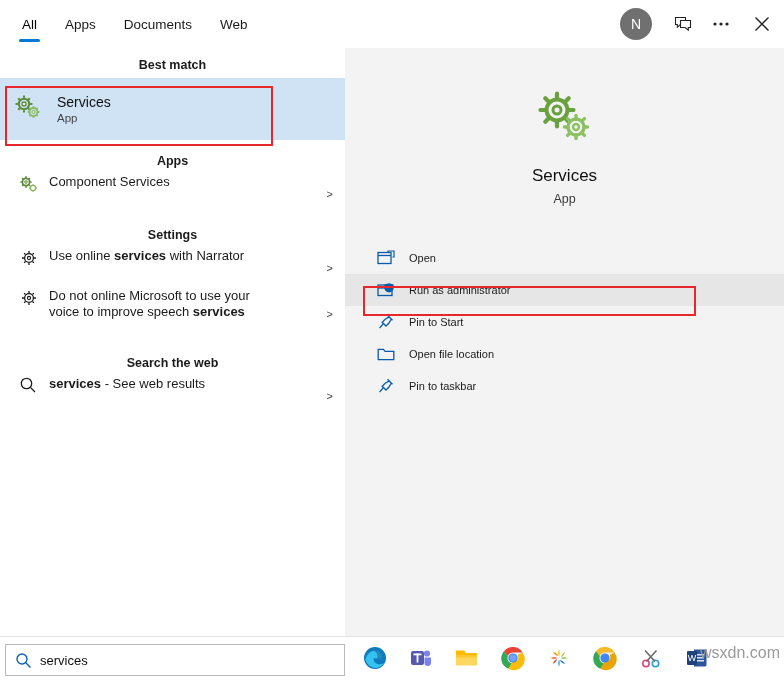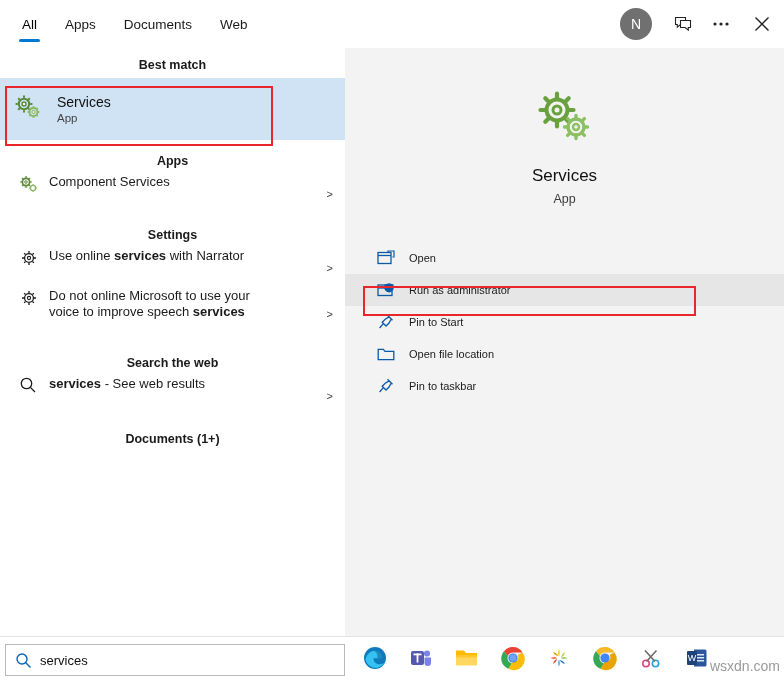--- a/index.html
+++ b/index.html
@@ -175,22 +175,22 @@
   }
   .tbicons {
     position: absolute; left: 352px; bottom: 0;
     height: 44px; display: flex; align-items: center;
   }
   .tbicon {
     width: 46px; height: 44px;
     display: flex; align-items: center; justify-content: center;
   }
   .watermark {
-    position: absolute; right: 4px; bottom: 6px;
-    font-size: 14px; color: #9a9a9a;
+    position: absolute; right: 4px; bottom: 18px;
+    font-size: 16px; color: #9a9a9a;
   }
 </style>
 </head>
 <body>
 
 <div id="root">
 
   <div class="topbar">
     <div class="tabs">
       <div class="tab active">
@@ -327,21 +327,20 @@
           <circle cx="7.5" cy="7.5" r="5.2" fill="none" stroke="#1b1b1b" stroke-width="1.3"></circle>
           <path d="M11.4 11.4 L16 16" stroke="#1b1b1b" stroke-width="1.3"></path>
         </svg>
       </div>
       <div class="rtext">
         <b>services</b><span> - See web results</span>
       </div>
       <div class="chev">&gt;</div>
     </div>
 
-    <div class="section-header" style="padding-top:16px;">Documents (1+)</div>
   </div>
 
   <div class="rightpane">
     <div class="app-hero">
       <div style="display:flex;justify-content:center;">
         <svg width="62" height="62" viewBox="0 0 62 62">
           <g fill="none" stroke="#6aa13f" stroke-width="4">
             <circle cx="23" cy="24" r="10.5"></circle>
           </g>
           <circle cx="23" cy="24" r="4" fill="#f3f3f3" stroke="#6aa13f" stroke-width="3"></circle>

